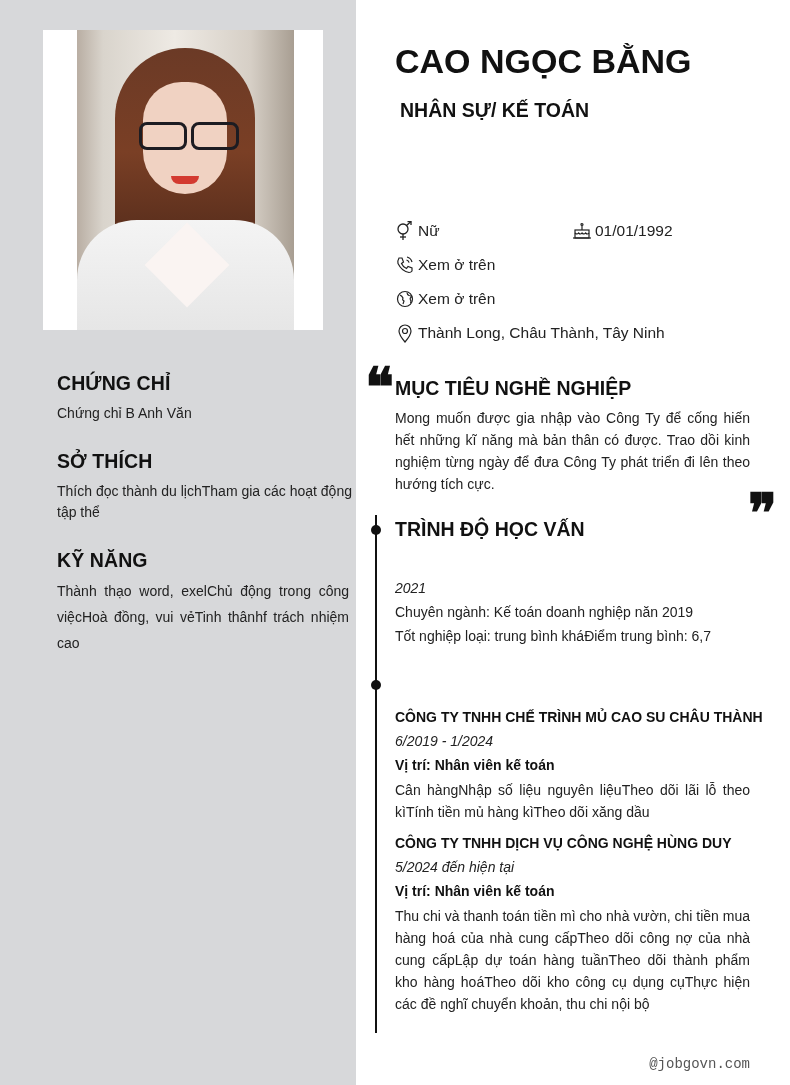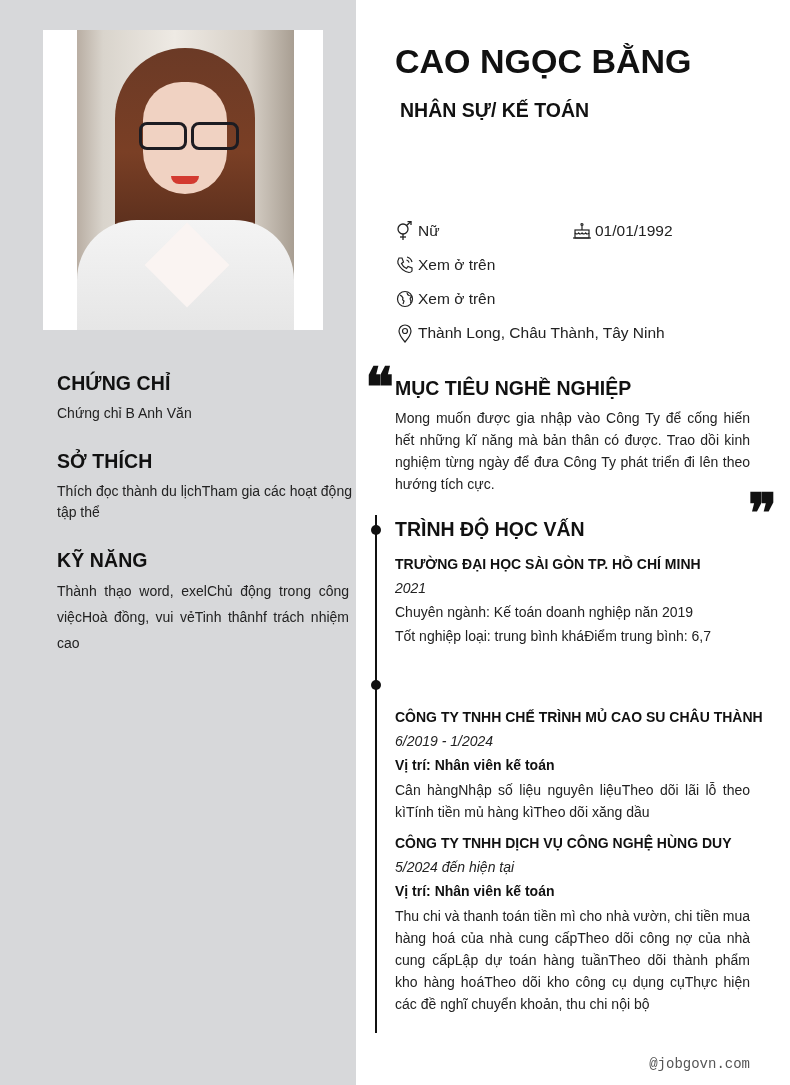--- a/index.html
+++ b/index.html
@@ -135,21 +135,20 @@
   <div class="quote-open">❝</div>
   <h3 class="sec-title" style="top:377px">MỤC TIÊU NGHỀ NGHIỆP</h3>
   <p class="para" style="top:407px">Mong muốn được gia nhập vào Công Ty để cống hiến hết những kĩ năng mà bản thân có được. Trao dồi kinh nghiệm từng ngày để đưa Công Ty phát triển đi lên theo hướng tích cực.</p>
   <div class="quote-close">❞</div>
 
   <div class="timeline-line"></div>
   <div class="timeline-dot" style="top:525px"></div>
   <div class="timeline-dot" style="top:680px"></div>
 
   <h3 class="sec-title" style="top:518px">TRÌNH ĐỘ HỌC VẤN</h3>
-  <div class="entry-title" style="top:556px">TRƯỜNG ĐẠI HỌC SÀI GÒN TP. HỒ CHÍ MINH</div>
   <div class="entry-date" style="top:580px">2021</div>
   <div class="entry-line" style="top:604px">Chuyên ngành: Kế toán doanh nghiệp năn 2019</div>
   <div class="entry-line" style="top:628px">Tốt nghiệp loại: trung bình kháĐiểm trung bình: 6,7</div>
 
 
   <div class="entry-title" style="top:709px">CÔNG TY TNHH CHẾ TRÌNH MỦ CAO SU CHÂU THÀNH</div>
   <div class="entry-date" style="top:733px">6/2019 - 1/2024</div>
   <div class="entry-pos" style="top:757px">Vị trí: Nhân viên kế toán</div>
   <p class="para" style="top:779px">Cân hàngNhập số liệu nguyên liệuTheo dõi lãi lỗ theo kìTính tiền mủ hàng kìTheo dõi xăng dầu</p>
 

